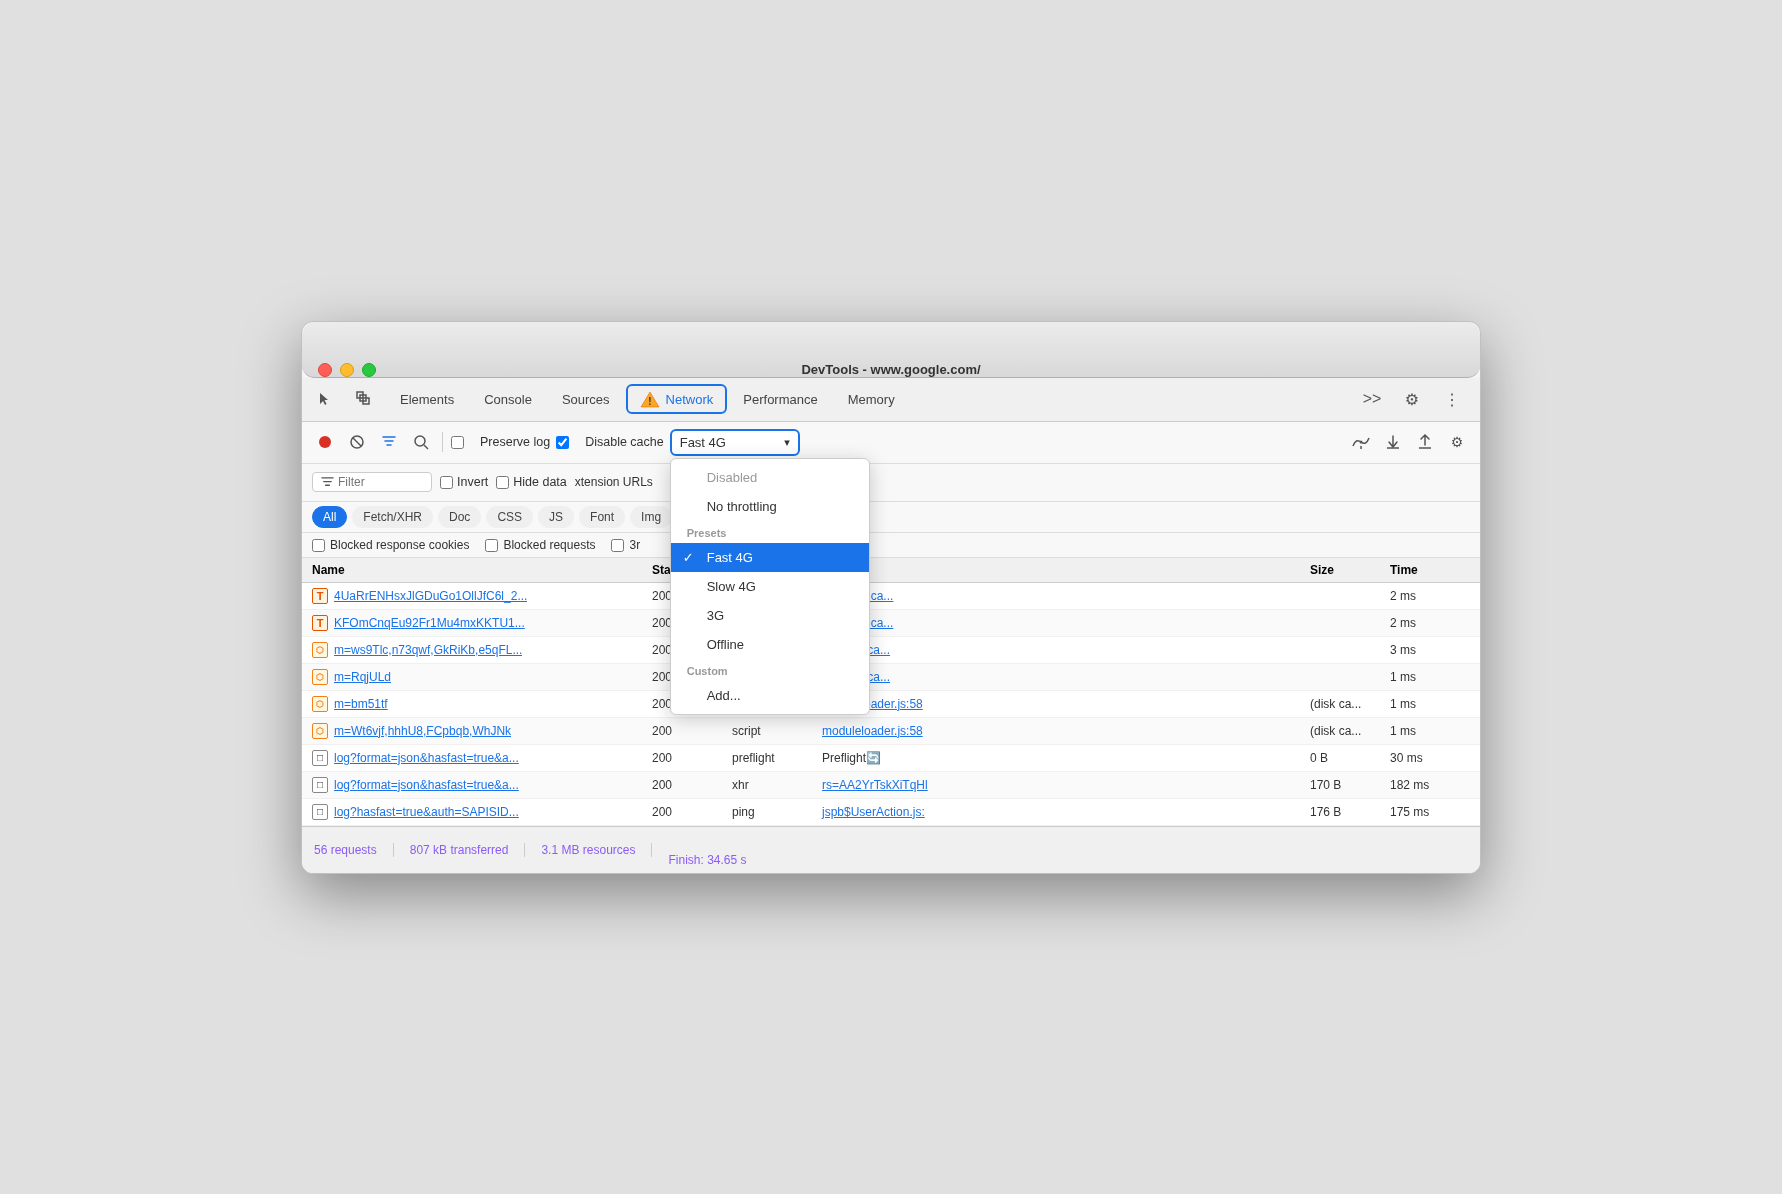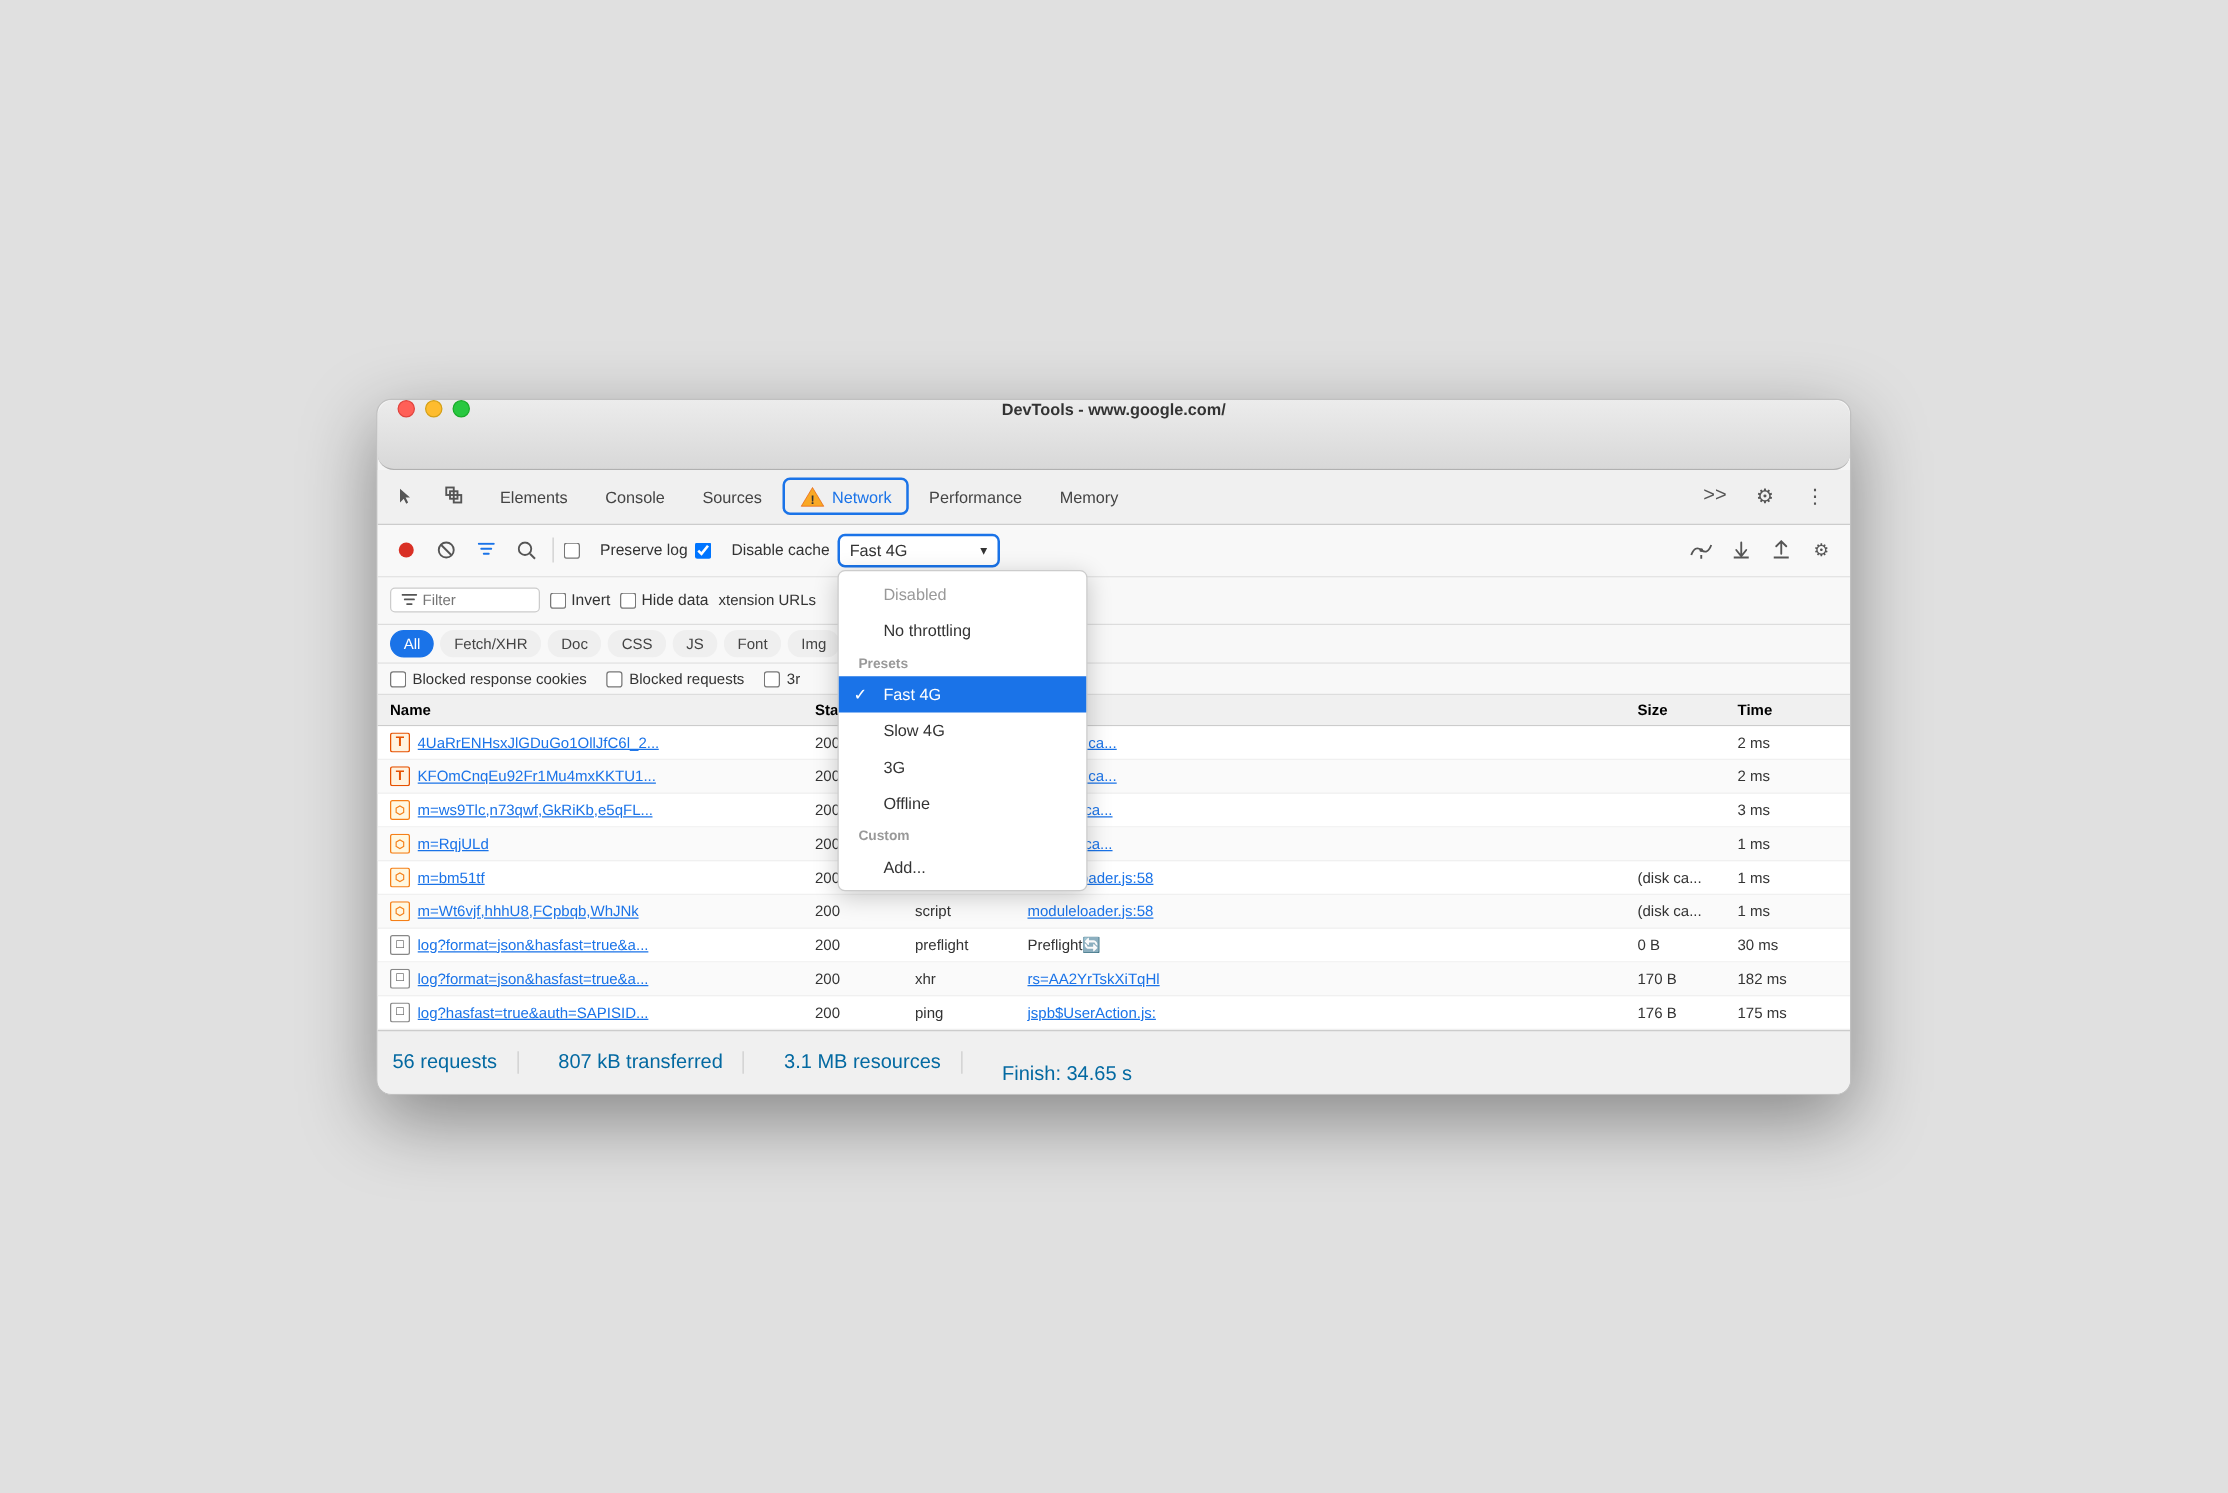--- a/index.html
+++ b/index.html
@@ -16,21 +16,21 @@
       background: #f5f5f5;
       border-radius: 12px;
       box-shadow: 0 20px 60px rgba(0,0,0,0.4);
       overflow: hidden;
       border: 1px solid #c0c0c0;
     }
     .title-bar {
       background: linear-gradient(180deg, #ececec, #d8d8d8);
       height: 56px;
       display: flex;
-      align-items: flex-start;
+      align-items: flex-end;
       padding: 0 16px;
       border-bottom: 1px solid #b0b0b0;
       position: relative;
       border-radius: 13px;
     }
     .traffic-lights {
       display: flex;
       gap: 8px;
       align-items: center;
     }
@@ -287,23 +287,23 @@
       color: #1a73e8;
       text-decoration: underline;
       cursor: pointer;
     }
     .status-bar {
       background: #f0f0f0;
       border-top: 1px solid #ccc;
       display: flex;
       align-items: center;
       padding: 6px 12px;
-      font-size: 16px;
-      color: #0369a1;
-      gap: 16px;
+      font-size: 12px;
+      color: #8b5cf6;
+      gap: 0;
     }
     .status-item {
       padding-right: 16px;
       margin-right: 16px;
       border-right: 1px solid #ccc;
     }
     .status-item:last-child { border-right: none; margin-top: 20px; }
 
     
     .dropdown-menu {

